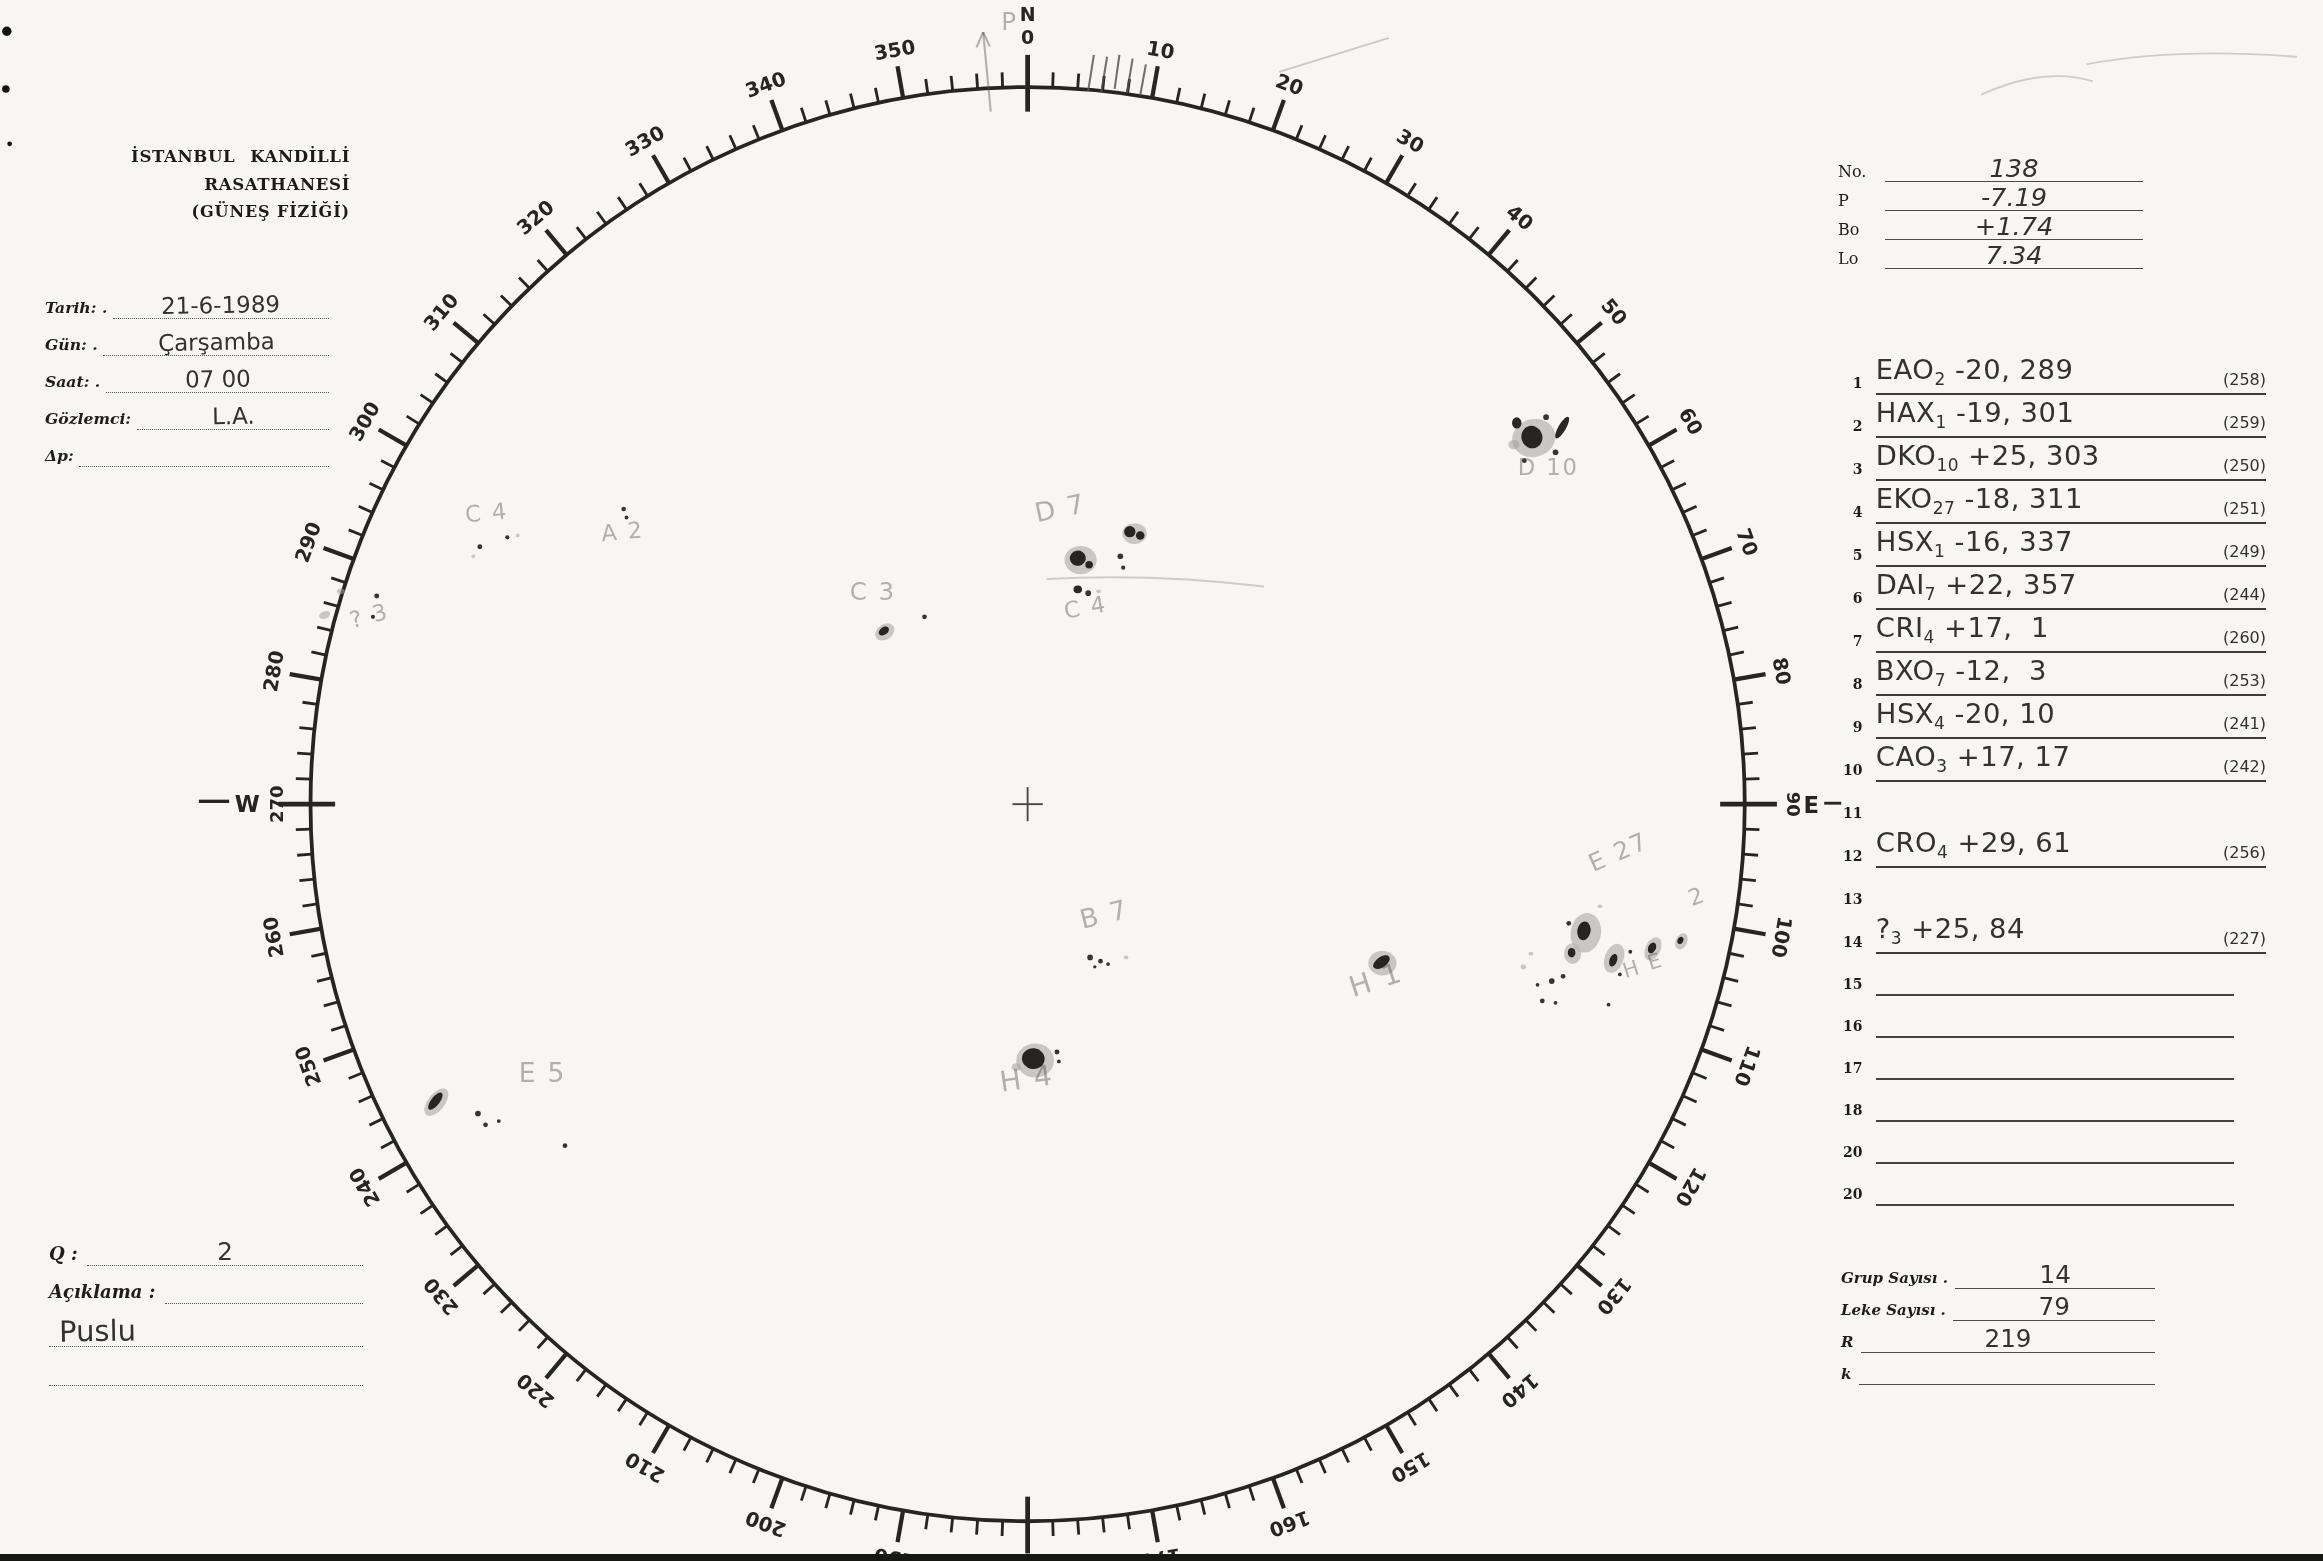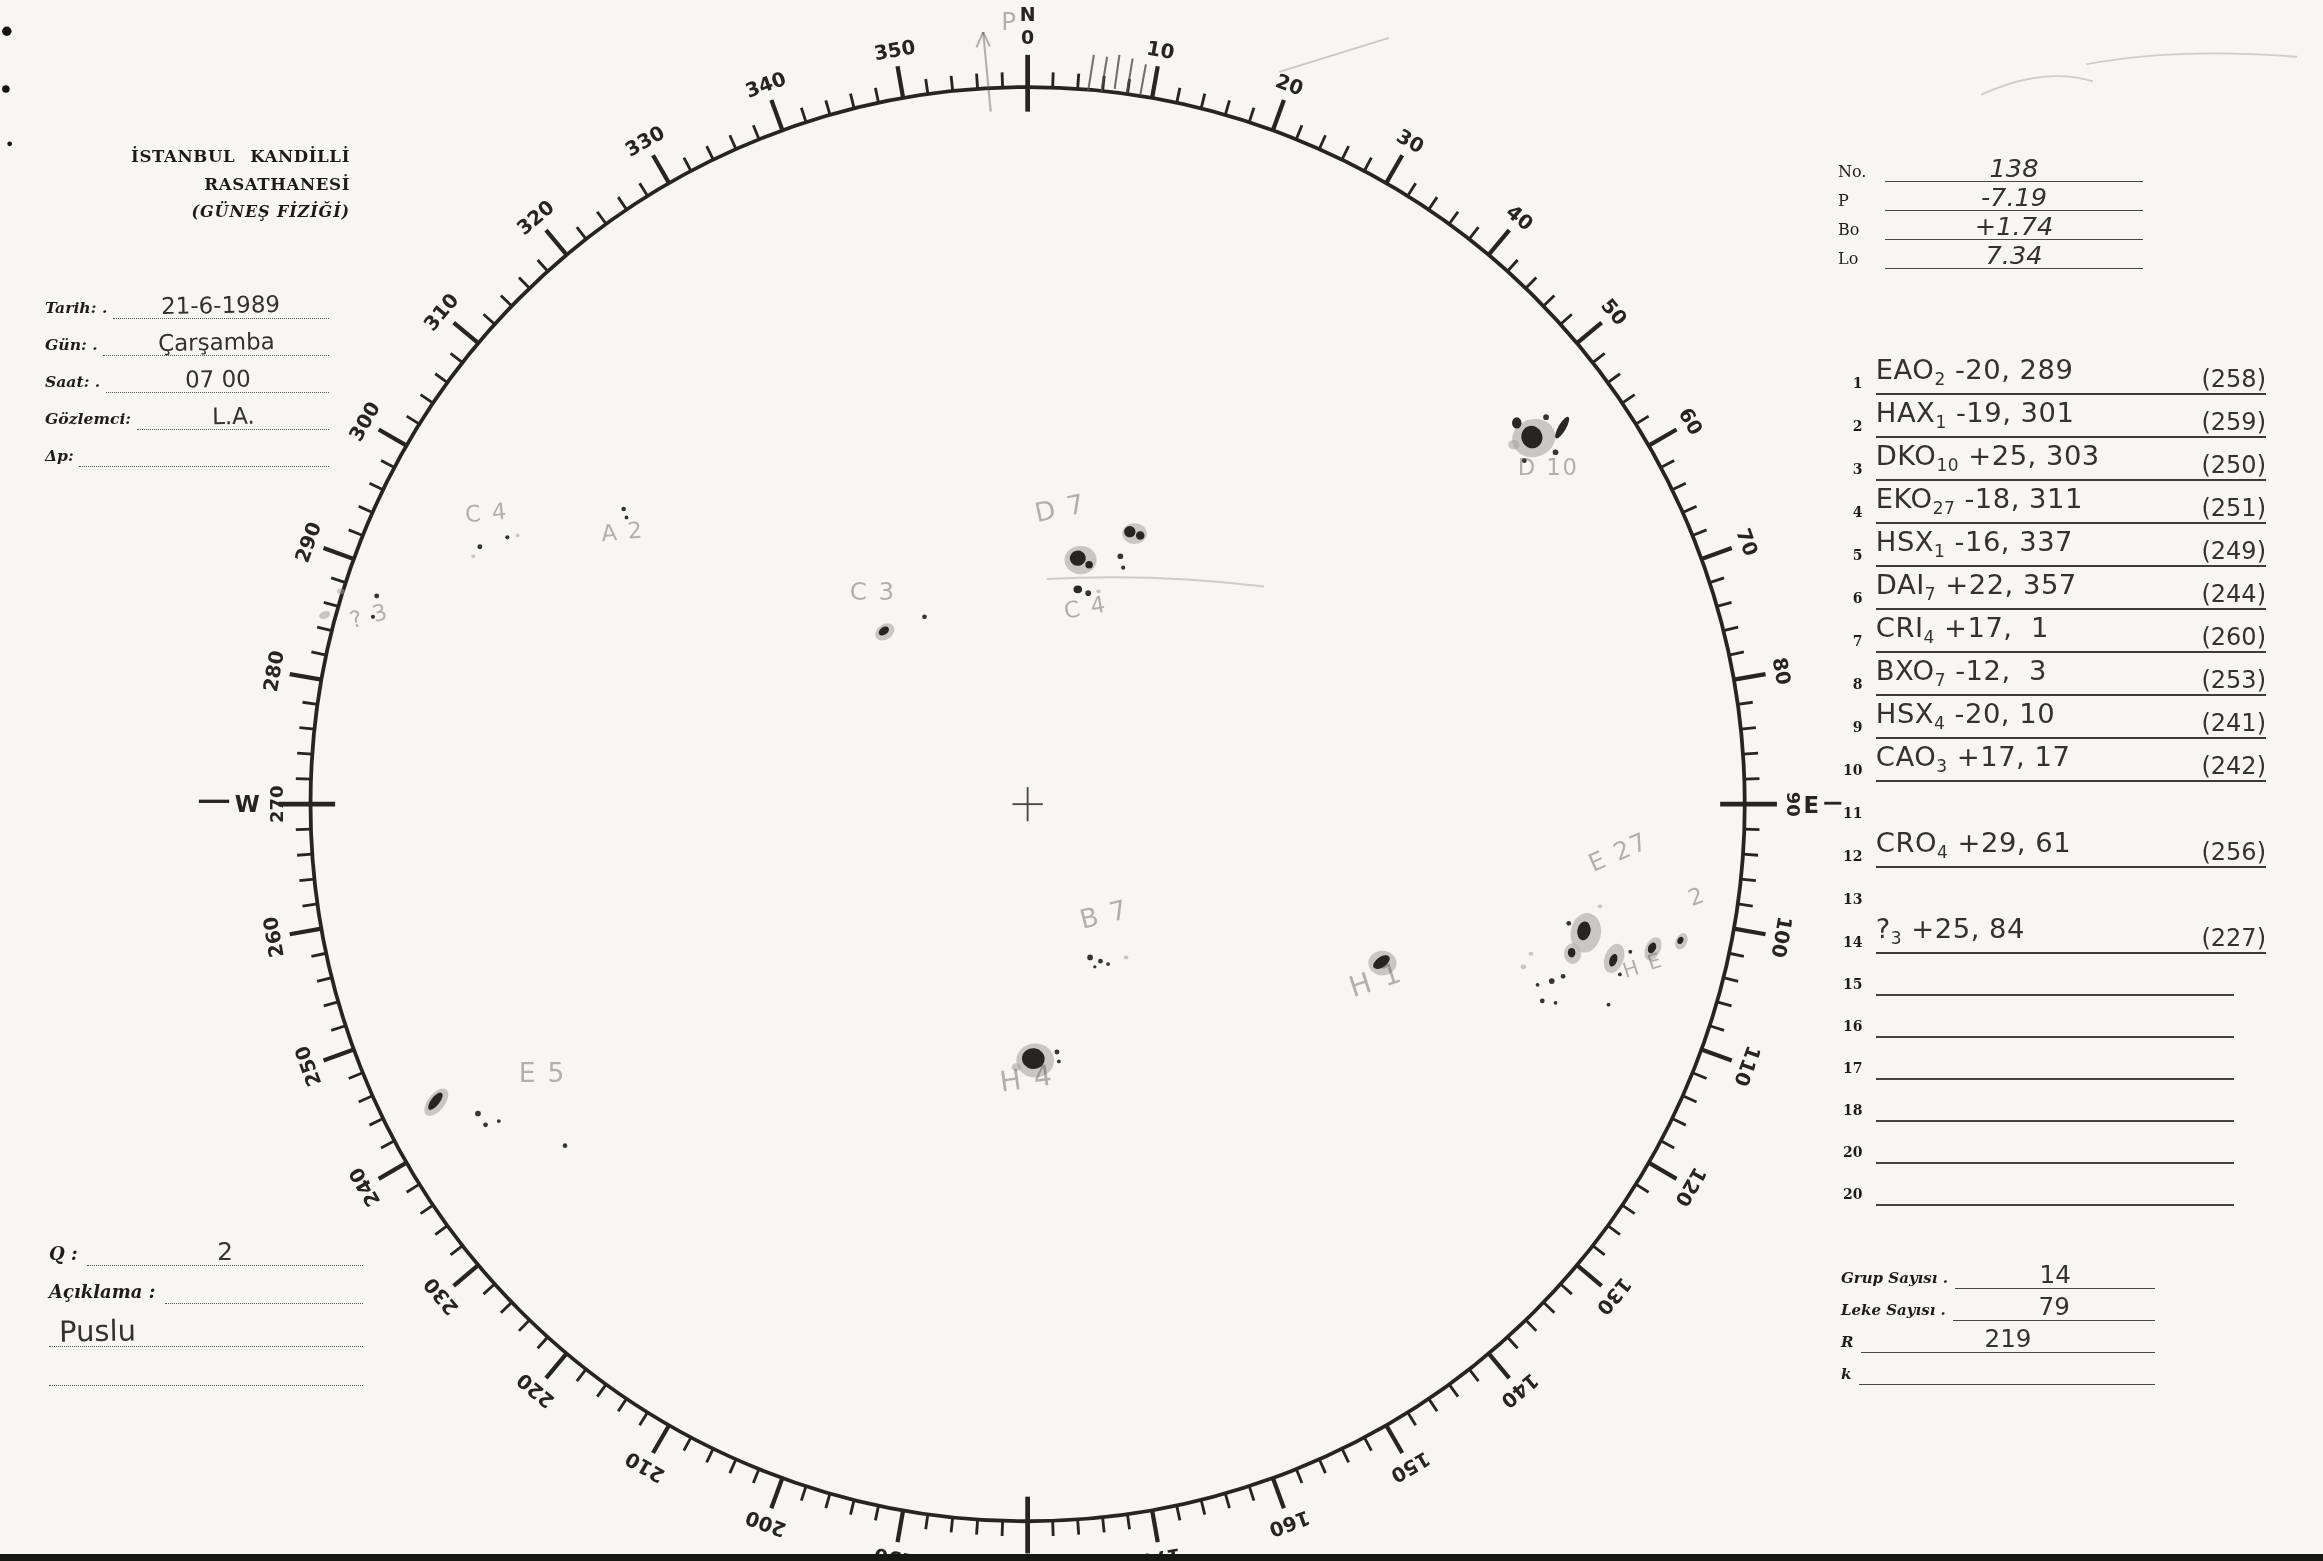--- a/index.html
+++ b/index.html
@@ -6,21 +6,21 @@
   .page{position:relative;width:2323px;height:1561px;background:#f7f6f2;overflow:hidden;
         font-family:"DejaVu Serif",serif;color:#1e1d1b;}
   .abs{position:absolute;}
   
   .printed{font-family:"DejaVu Serif",serif;font-weight:bold;color:#1c1b19;}
   
   .hw{font-family:"DejaVu Sans",sans-serif;color:#34322f;}
   
   .obs-header{left:32px;top:142px;width:318px;text-align:right;line-height:28px;}
   .obs-header .l1{font-size:16.6px;letter-spacing:0.6px;word-spacing:8.5px;}
-  .obs-header .l2{font-size:16px;letter-spacing:0.9px;font-style:italic;}
+  .obs-header .l2{font-size:16px;letter-spacing:0.9px;}
   
   .obs-form{left:45px;top:282px;width:284px;}
   .frow{display:flex;align-items:flex-end;height:37px;}
   .flabel{font-size:15.6px;font-weight:bold;font-style:italic;font-family:"DejaVu Serif",serif;
           white-space:nowrap;margin-right:5.7px;padding-bottom:1.9px;}
   .fline{flex:1;border-bottom:1.9px dotted #55534f;text-align:center;height:100%;
          display:flex;align-items:flex-end;justify-content:center;}
   .fline .hw{font-size:23px;line-height:24.6px;transform:rotate(-1deg);}
   
   .ephem{left:1838px;top:153px;width:305px;}
@@ -31,21 +31,21 @@
   .eline .hw{font-size:25.6px;line-height:26.5px;font-style:italic;}
   
   .glist{left:1838px;top:352px;width:428px;}
   .grow{display:flex;align-items:flex-end;height:43px;}
   .gnum{width:24.6px;text-align:right;font-size:14px;font-weight:bold;
         font-family:"DejaVu Serif",serif;margin-right:13.2px;padding-bottom:3.8px;}
   .gline{flex:1;border-bottom:2.3px solid #3d3c39;display:flex;justify-content:space-between;
          align-items:flex-end;padding-bottom:0px;}
   .gmain{font-size:27.4px;line-height:28px;white-space:pre;letter-spacing:0.5px;}
   .gmain sub{font-size:17px;}
-  .gord{font-size:24px;line-height:25.6px;margin-left:5.7px;}
+  .gord{font-size:16px;line-height:25.6px;margin-left:5.7px;}
   .grow-empty{display:flex;align-items:flex-end;height:42px;}
   .grow-empty .gline-empty{flex:1;border-bottom:2.1px solid #44433f;margin-right:32px;height:0.9px;}
   
   .totals{left:1841px;top:1257px;width:314px;}
   .trow{display:flex;align-items:flex-end;height:32px;}
   .tlabel{font-size:15px;font-weight:bold;font-style:italic;font-family:"DejaVu Serif",serif;
           white-space:nowrap;margin-right:7.6px;padding-bottom:1.9px;}
   .tline{flex:1;border-bottom:1.7px solid #4b4a47;display:flex;align-items:flex-end;justify-content:center;}
   .tline .hw{font-size:24.6px;line-height:25.6px;}
   

